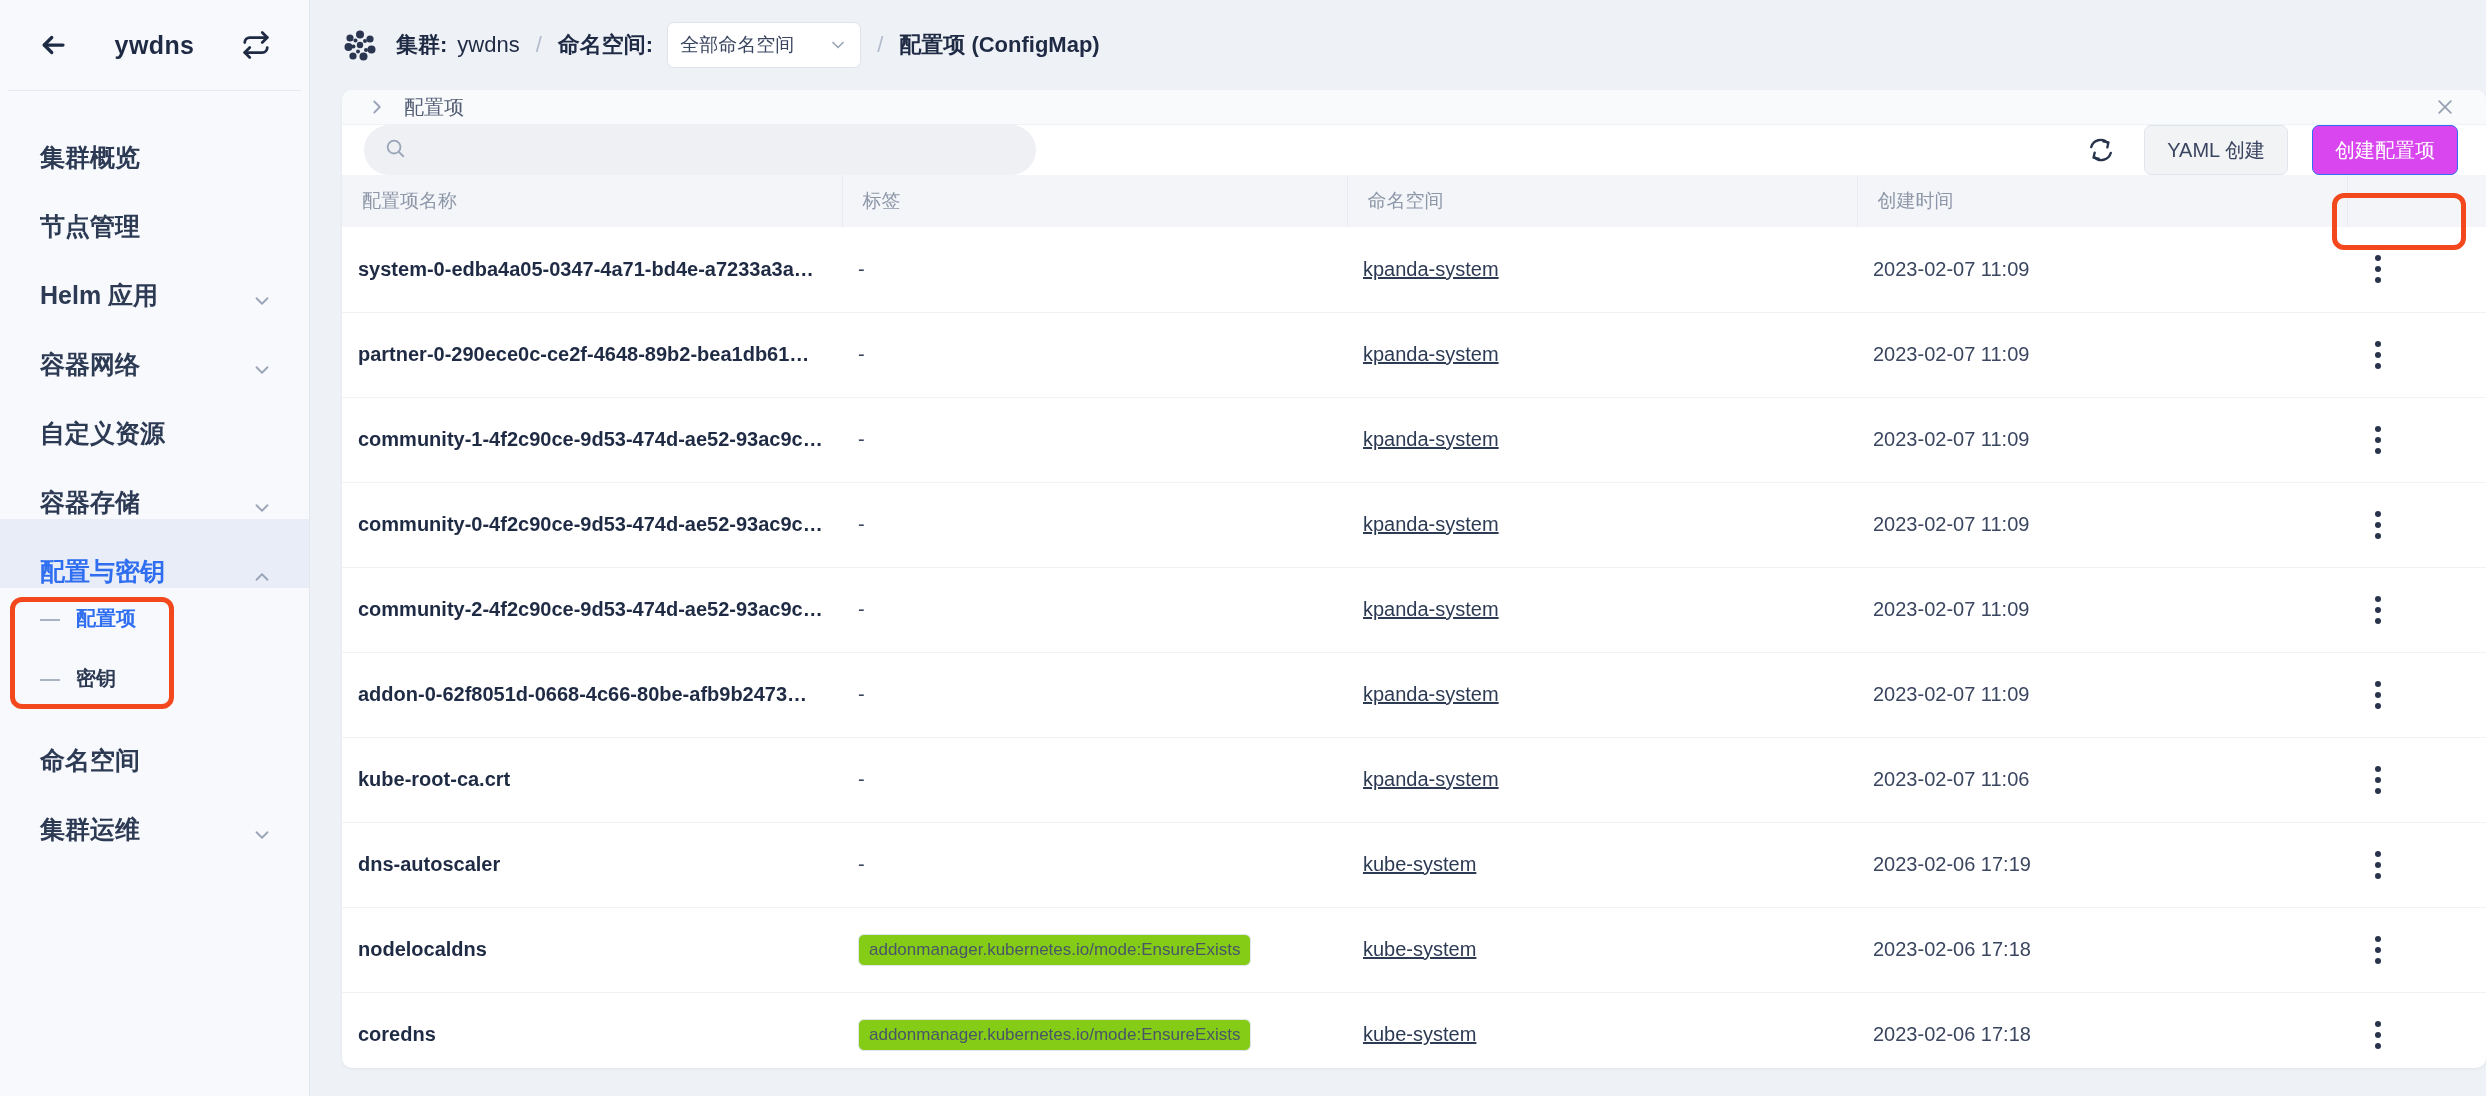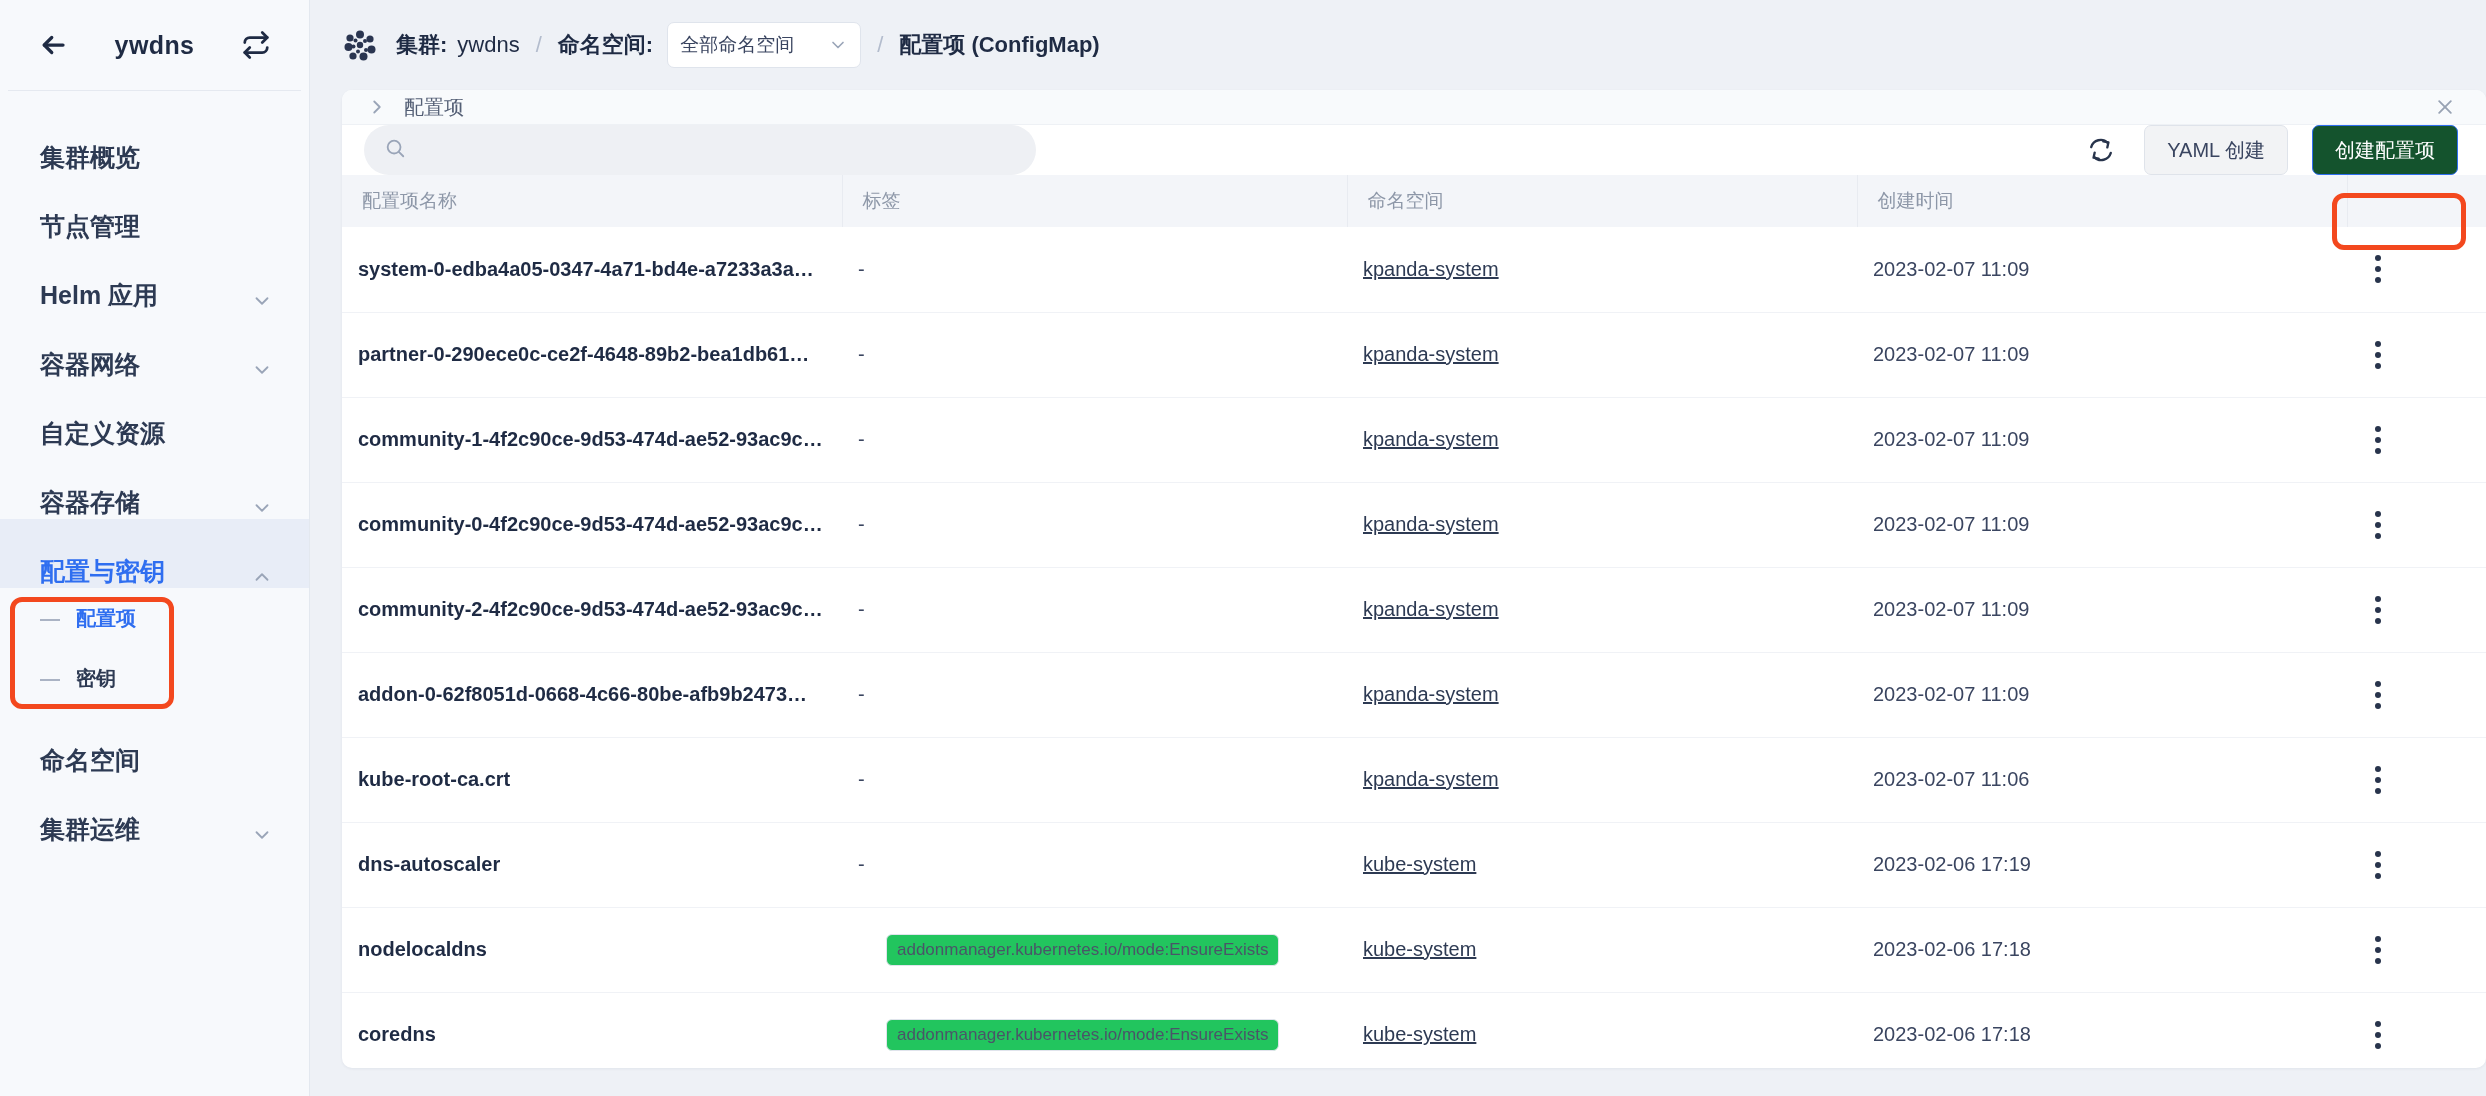--- a/index.html
+++ b/index.html
@@ -98,40 +98,40 @@
   }
   .search input::placeholder { color: #9aa5b8; }
   .tb-right { margin-left: auto; display: flex; align-items: center; gap: 24px; padding-right: 6px; }
   .refresh-btn { width: 38px; height: 38px; display: flex; align-items: center; justify-content: center; cursor: pointer; }
   .btn {
     height: 50px; border-radius: 7px; display: flex; align-items: center;
     justify-content: center; font-size: 20px; cursor: pointer; padding: 0 22px;
     font-family: inherit;
   }
   .btn-ghost { background: #f2f3f5; border: 1px solid #dfe3ea; color: #3a4560; }
-  .btn-primary { background: #14532d; border: 1px solid #2f6ef0; color: #fff; }
+  .btn-primary { background: #d946ef; border: 1px solid #2f6ef0; color: #fff; }
 
   
   table { width: 100%; border-collapse: collapse; table-layout: fixed; }
   thead tr { background: #f3f5f9; height: 52px; }
   thead th {
     text-align: left; font-size: 19px; font-weight: 400; color: #8d97a8;
     padding: 0 20px; border-right: 1px solid #e8ebf1; vertical-align: middle;
   }
   thead th:last-child { border-right: none; }
   tbody tr { height: 85px; border-bottom: 1px solid #f0f2f6; }
   tbody td { padding: 0 16px; font-size: 20px; color: #2d3a53; vertical-align: middle; }
   td.c-name { font-weight: 700; color: #1f2b44; white-space: nowrap; overflow: hidden; text-overflow: ellipsis; }
   td.c-label { color: #3a4560; }
   td.c-ns { color: #2d3a53; text-decoration: underline; }
   td.c-time { color: #3a4560; }
   td.c-act { text-align: left; }
   .tag {
-    display: inline-block; border: 1px solid #e0e4ec; background: #22c55e;
-    border-radius: 6px; padding: 5px 10px; font-size: 17px; color: #4a5568; margin-left: 28px;
+    display: inline-block; border: 1px solid #e0e4ec; background: #84cc16;
+    border-radius: 6px; padding: 5px 10px; font-size: 17px; color: #4a5568;
   }
   .dots { display: flex; flex-direction: column; gap: 5px; align-items: center; width: 30px; cursor: pointer; }
   .dots span { width: 6px; height: 6px; border-radius: 50%; background: #28344c; display: block; }
 </style>
 </head>
 <body>
 
 <div class="app">
 
   <aside class="sidebar" style="position:relative;">

